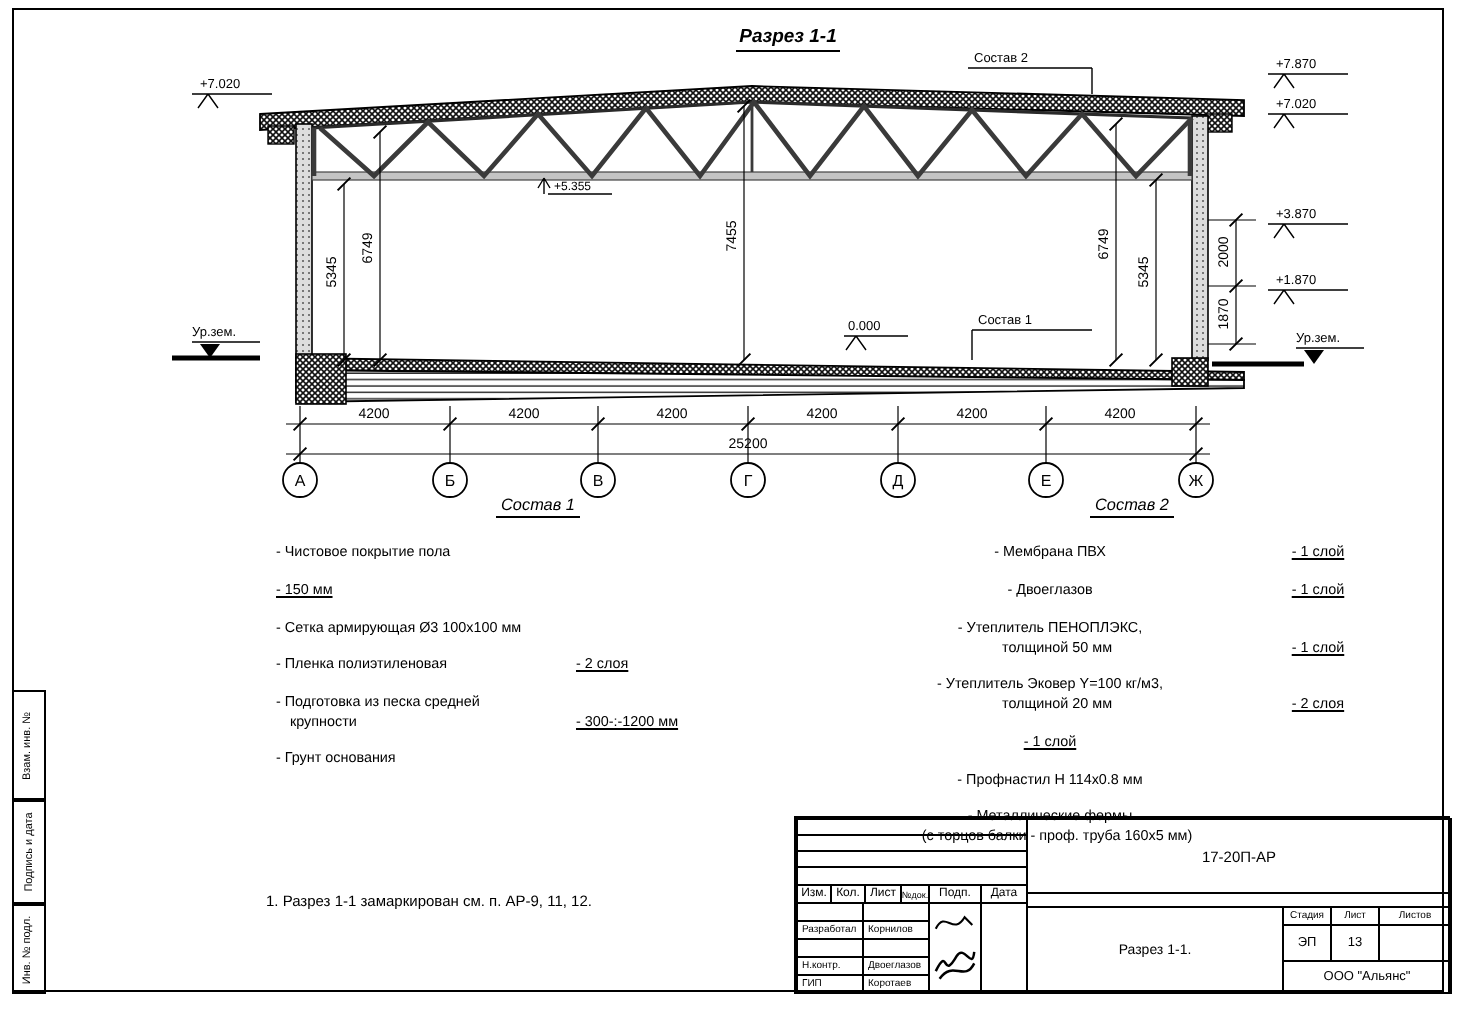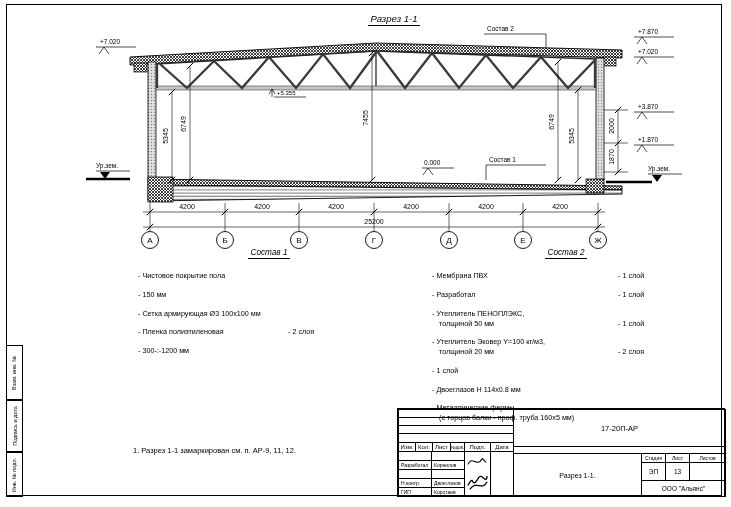--- a/index.html
+++ b/index.html
@@ -1,33 +1,33 @@
 <!DOCTYPE html>
 <html><head>
 <meta charset="utf-8">
 <style>
   html,body{margin:0;padding:0;background:#fff;}
   body{width:731px;height:507px;position:relative;overflow:hidden;
        font-family:"Liberation Sans", sans-serif;color:#000;}
   .abs{position:absolute;}
   .frame{left:6px;top:4px;width:716px;height:492px;border:1.4px solid #000;box-sizing:border-box;}
   .sheet-title{left:344px;top:13px;width:100px;text-align:center;font-size:9.5px;font-style:italic;}
-  .sheet-title span{border-bottom:1px solid #000;padding:0 2px 1px 2px;}
+  .sheet-title span{border-bottom:1px solid #000;padding:0 2px 1px 2px;font-weight:bold;}
   .note{left:133px;top:446px;font-size:7.5px;}
   
   .list{font-size:7.2px;line-height:1.4;}
   .list1{left:138px;top:247px;width:262px;}
   .list2{left:432px;top:247px;width:268px;}
   .list-head{text-align:center;font-style:italic;font-size:8.2px;margin-bottom:13px;}
   .list-head span{border-bottom:1px solid #000;padding:0 3px 1px 3px;}
   .li{display:grid;align-items:end;margin-bottom:8.5px;}
   .list1 .li{grid-template-columns:150px auto;}
-  .list2 .li{grid-template-columns:186px auto;}
+  .list2 .li{grid-template-columns:186px auto;text-align:center;}
   .li-t{white-space:pre-line;padding-left:7px;text-indent:-7px;}
-  .li-v{white-space:nowrap;}
+  .li-v{white-space:nowrap;text-decoration:underline;}
   
   .mbox{left:6px;width:17px;border:1px solid #000;box-sizing:border-box;
         display:flex;align-items:center;justify-content:center;overflow:visible;}
   .mbox span{transform:rotate(-90deg);white-space:nowrap;font-size:5.5px;}
   
   .tb{left:397px;top:408px;width:328px;height:89px;border:1.4px solid #000;box-sizing:border-box;}
   .tc{position:absolute;border:0.8px solid #000;box-sizing:border-box;display:flex;
       align-items:center;justify-content:center;font-size:6px;overflow:hidden;white-space:nowrap;}
   .tl{justify-content:flex-start;padding-left:2px;}
   svg text{font-family:"Liberation Sans", sans-serif;fill:#000;}
@@ -217,49 +217,55 @@
     </div>
   <div class="li">
       <span class="li-t">- Сетка армирующая Ø3 100x100 мм</span>
       <span class="li-v"></span>
     </div>
   <div class="li">
       <span class="li-t">- Пленка полиэтиленовая</span>
       <span class="li-v">- 2 слоя</span>
     </div>
   <div class="li">
+      <span class="li-t">- Подготовка из песка средней
+крупности</span>
       <span class="li-v">- 300-:-1200 мм</span>
+    </div>
+  <div class="li">
+      <span class="li-t">- Грунт основания</span>
+      <span class="li-v"></span>
     </div>
 </div>
 
 <div class="abs list list2">
   <div class="list-head"><span>Состав 2</span></div>
   <div class="li">
       <span class="li-t">- Мембрана ПВХ</span>
       <span class="li-v">- 1 слой</span>
     </div>
   <div class="li">
-      <span class="li-t">- Разработал</span>
+      <span class="li-t">- Двоеглазов</span>
       <span class="li-v">- 1 слой</span>
     </div>
   <div class="li">
       <span class="li-t">- Утеплитель ПЕНОПЛЭКС,
 толщиной 50 мм</span>
       <span class="li-v">- 1 слой</span>
     </div>
   <div class="li">
       <span class="li-t">- Утеплитель Эковер Y=100 кг/м3,
 толщиной 20 мм</span>
       <span class="li-v">- 2 слоя</span>
     </div>
   <div class="li">
       <span class="li-v">- 1 слой</span>
     </div>
   <div class="li">
-      <span class="li-t">- Двоеглазов Н 114x0.8 мм</span>
+      <span class="li-t">- Профнастил Н 114x0.8 мм</span>
       <span class="li-v"></span>
     </div>
   <div class="li">
       <span class="li-t">- Металлические фермы
 (с торцов балки - проф. труба 160х5 мм)</span>
       <span class="li-v"></span>
     </div>
 </div>
 
 <div class="abs note">1. Разрез 1-1 замаркирован см. п. АР-9, 11, 12.</div>

